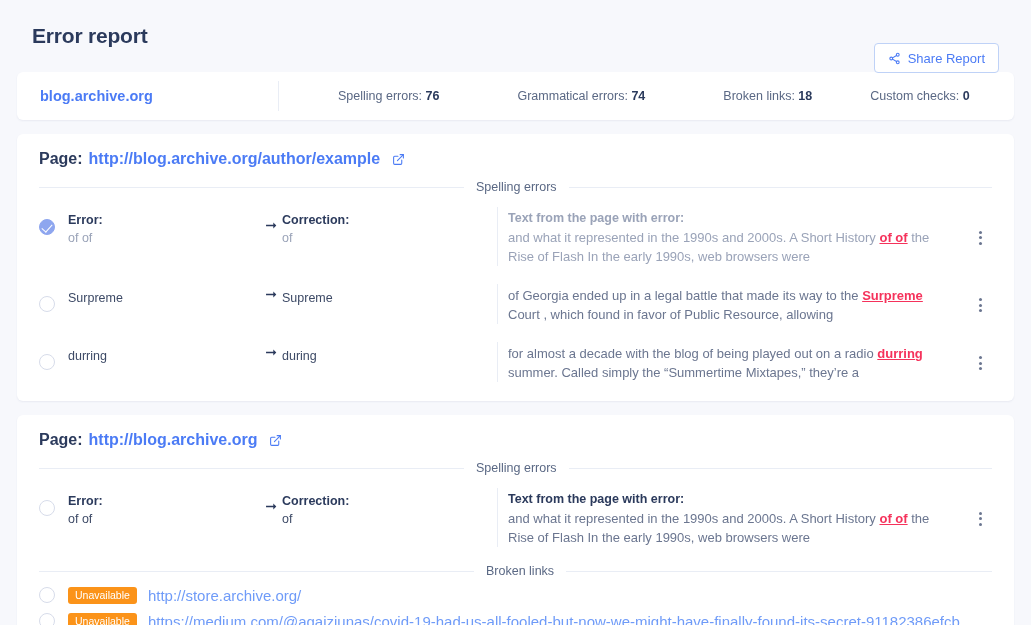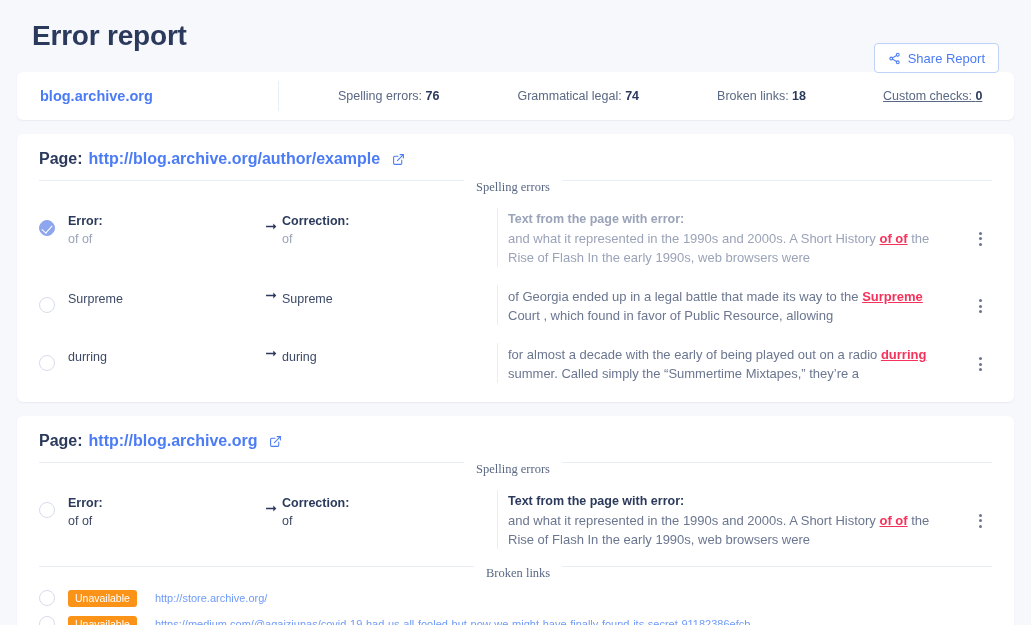--- a/index.html
+++ b/index.html
@@ -13,21 +13,21 @@
 
   
   .header {
     height: 72px;
     display: flex;
     align-items: center;
     justify-content: space-between;
     padding: 0 15px;
   }
   .page-title {
-    font-size: 28px;
+    font-size: 21px;
     font-weight: bold;
     color: #2b3a5c;
     letter-spacing: -0.2px;
   }
   .share-btn {
     display: inline-flex;
     align-items: center;
     gap: 7px;
     height: 30px;
     padding: 0 13px;
@@ -73,21 +73,21 @@
   }
   .stat {
     font-size: 12.5px;
     color: #5a6884;
     white-space: nowrap;
   }
   .stat b { color: #2b3a5c; font-weight: bold; }
   .stat.s0 { margin-left: 38px; }
   .stat.s1 { margin-left: 78px; }
   .stat.s2 { margin-left: 78px; }
-  .stat.s3 { margin-left: 77px; text-decoration: underline; }
+  .stat.s3 { margin-left: 58px; }
 
   
   .page-card {
     background: #ffffff;
     border-radius: 6px;
     margin-top: 14px;
     box-shadow: 0 1px 2px rgba(40,60,120,0.07);
     overflow: hidden;
   }
   .page-head {
@@ -102,24 +102,23 @@
     color: #4b7bf5;
     font-weight: bold;
     text-decoration: none;
     cursor: pointer;
   }
   .ext-icon { margin-left: 6px; display: inline-flex; align-items: center; cursor: pointer; }
 
   
   .section-bar {
     display: flex;
-    align-items: flex-start;
+    align-items: center;
     padding: 0 22px;
     margin-bottom: 4px;
-    font-family: Liberation Serif, serif;
   }
   .section-bar .rule { height: 1px; background: #e9edf5; flex: 1; }
   .section-bar .rule.left { flex: 0 0 425px; }
   .section-bar .title {
     font-size: 12.5px;
     color: #5a6884;
     padding: 0 12px;
     white-space: nowrap;
   }
 
@@ -218,23 +217,23 @@
     margin-left: 13px;
     background: #fb9319;
     color: #ffffff;
     font-size: 10.5px;
     border-radius: 3px;
     padding: 2px 7px 3px 7px;
     white-space: nowrap;
     line-height: 12px;
   }
   .bl-url {
-    margin-left: 18px;
+    margin-left: 11px;
     color: #6f9bf8;
-    font-size: 11px;
+    font-size: 15px;
     text-decoration: none;
     white-space: nowrap;
     cursor: pointer;
   }
   .card-pad-b { height: 10px; }
 </style>
 </head>
 <body>
 
 <div class="page-wrap">
@@ -258,21 +257,21 @@
   <div class="summary-card">
     <div class="summary-domain">
       <a href="#">blog.archive.org</a>
     </div>
     <div class="summary-stats">
       <div class="stat s0">
         <span>Spelling errors:</span>
         <b>76</b>
       </div>
       <div class="stat s1">
-        <span>Grammatical legal:</span>
+        <span>Grammatical errors:</span>
         <b>74</b>
       </div>
       <div class="stat s2">
         <span>Broken links:</span>
         <b>18</b>
       </div>
       <div class="stat s3">
         <span>Custom checks:</span>
         <b>0</b>
       </div>
@@ -349,21 +348,21 @@
         <div class="cb"></div>
         <div class="err-col">
           <div class="val-sm dark">durring</div>
         </div>
         <div class="arrow" style="padding-top:2px">➞</div>
         <div class="corr-col">
           <div class="val-sm dark">during</div>
         </div>
         <div class="excerpt-wrap">
           <div class="excerpt">
-            <div class="bd dark"><span>for almost a decade with the early of being played out on a radio </span><mark>durring</mark><span> summer. Called simply the “Summertime Mixtapes,” they’re a</span></div>
+            <div class="bd dark"><span>for almost a decade with the blog of being played out on a radio </span><mark>durring</mark><span> summer. Called simply the “Summertime Mixtapes,” they’re a</span></div>
           </div>
           <div class="kebab">
               <span></span>
               <span></span>
               <span></span>
             </div>
         </div>
       </div>
 
     </div>

